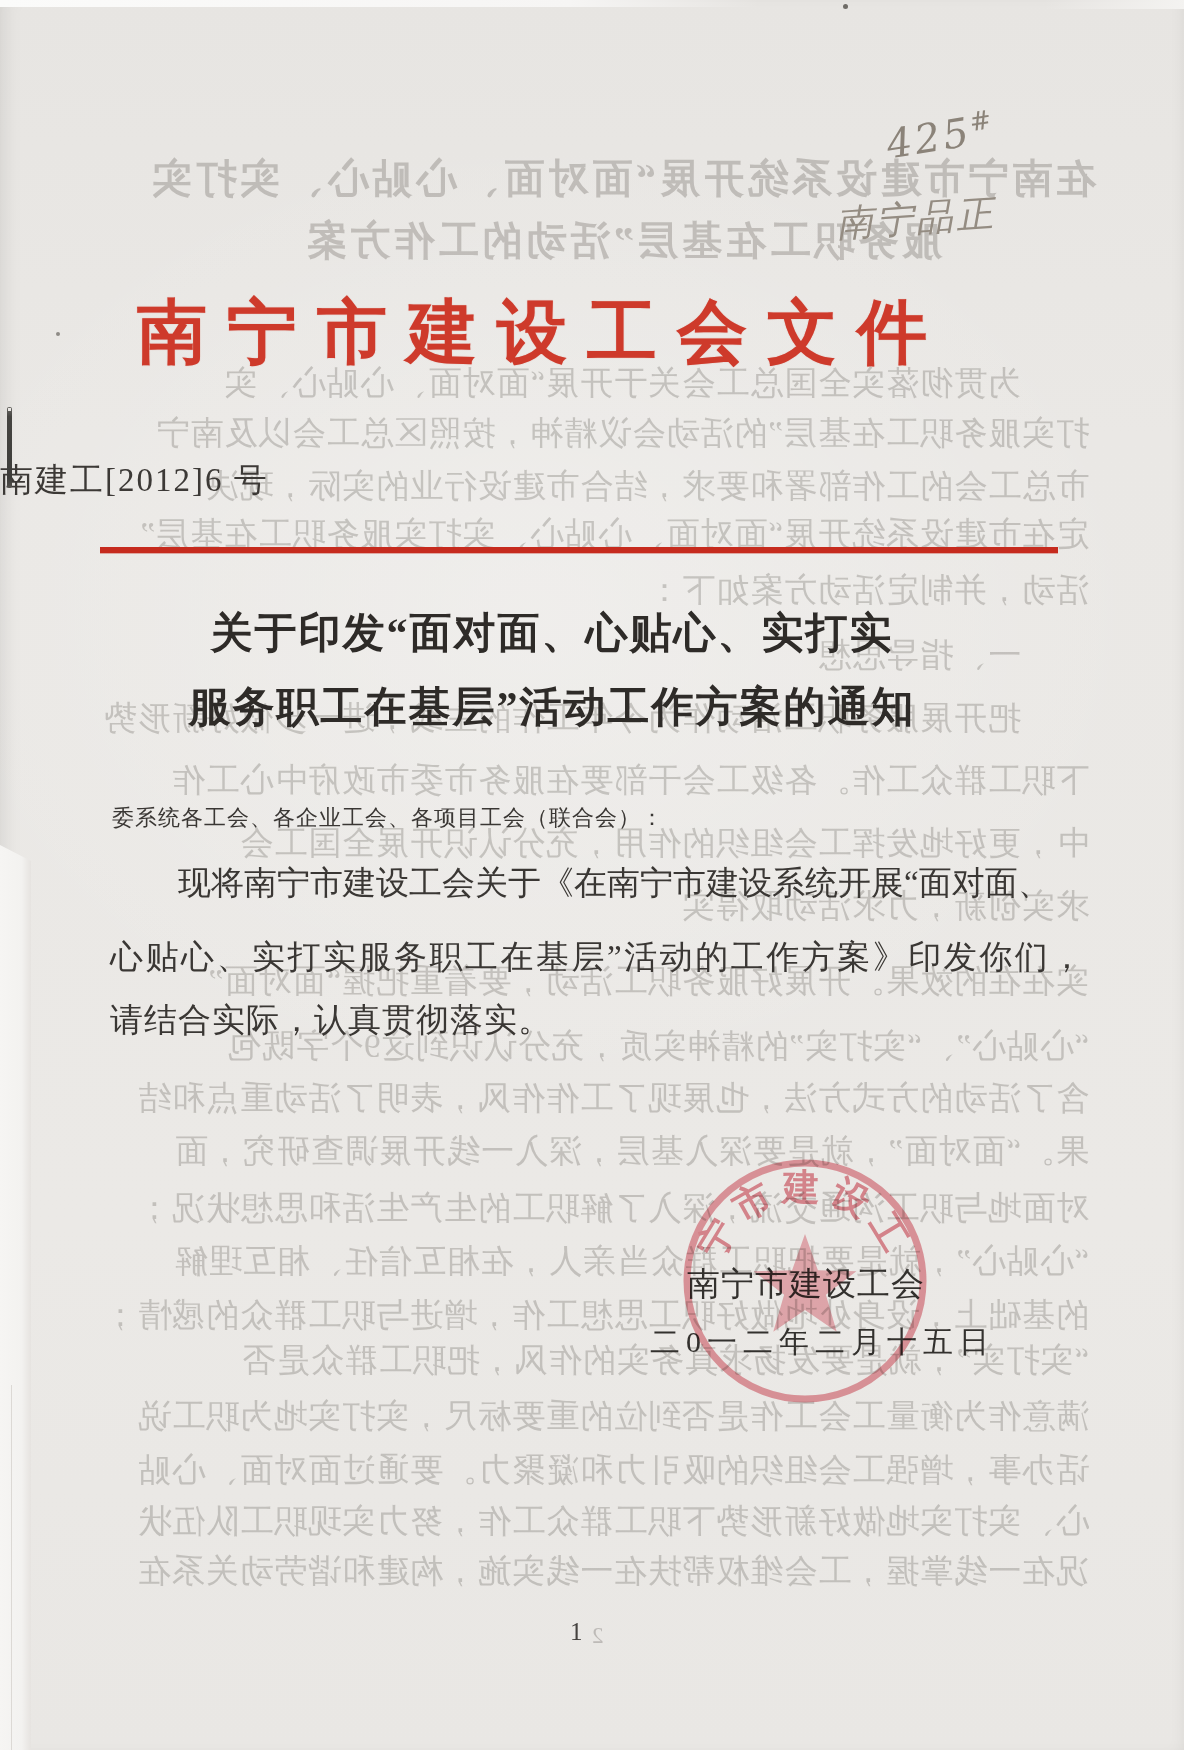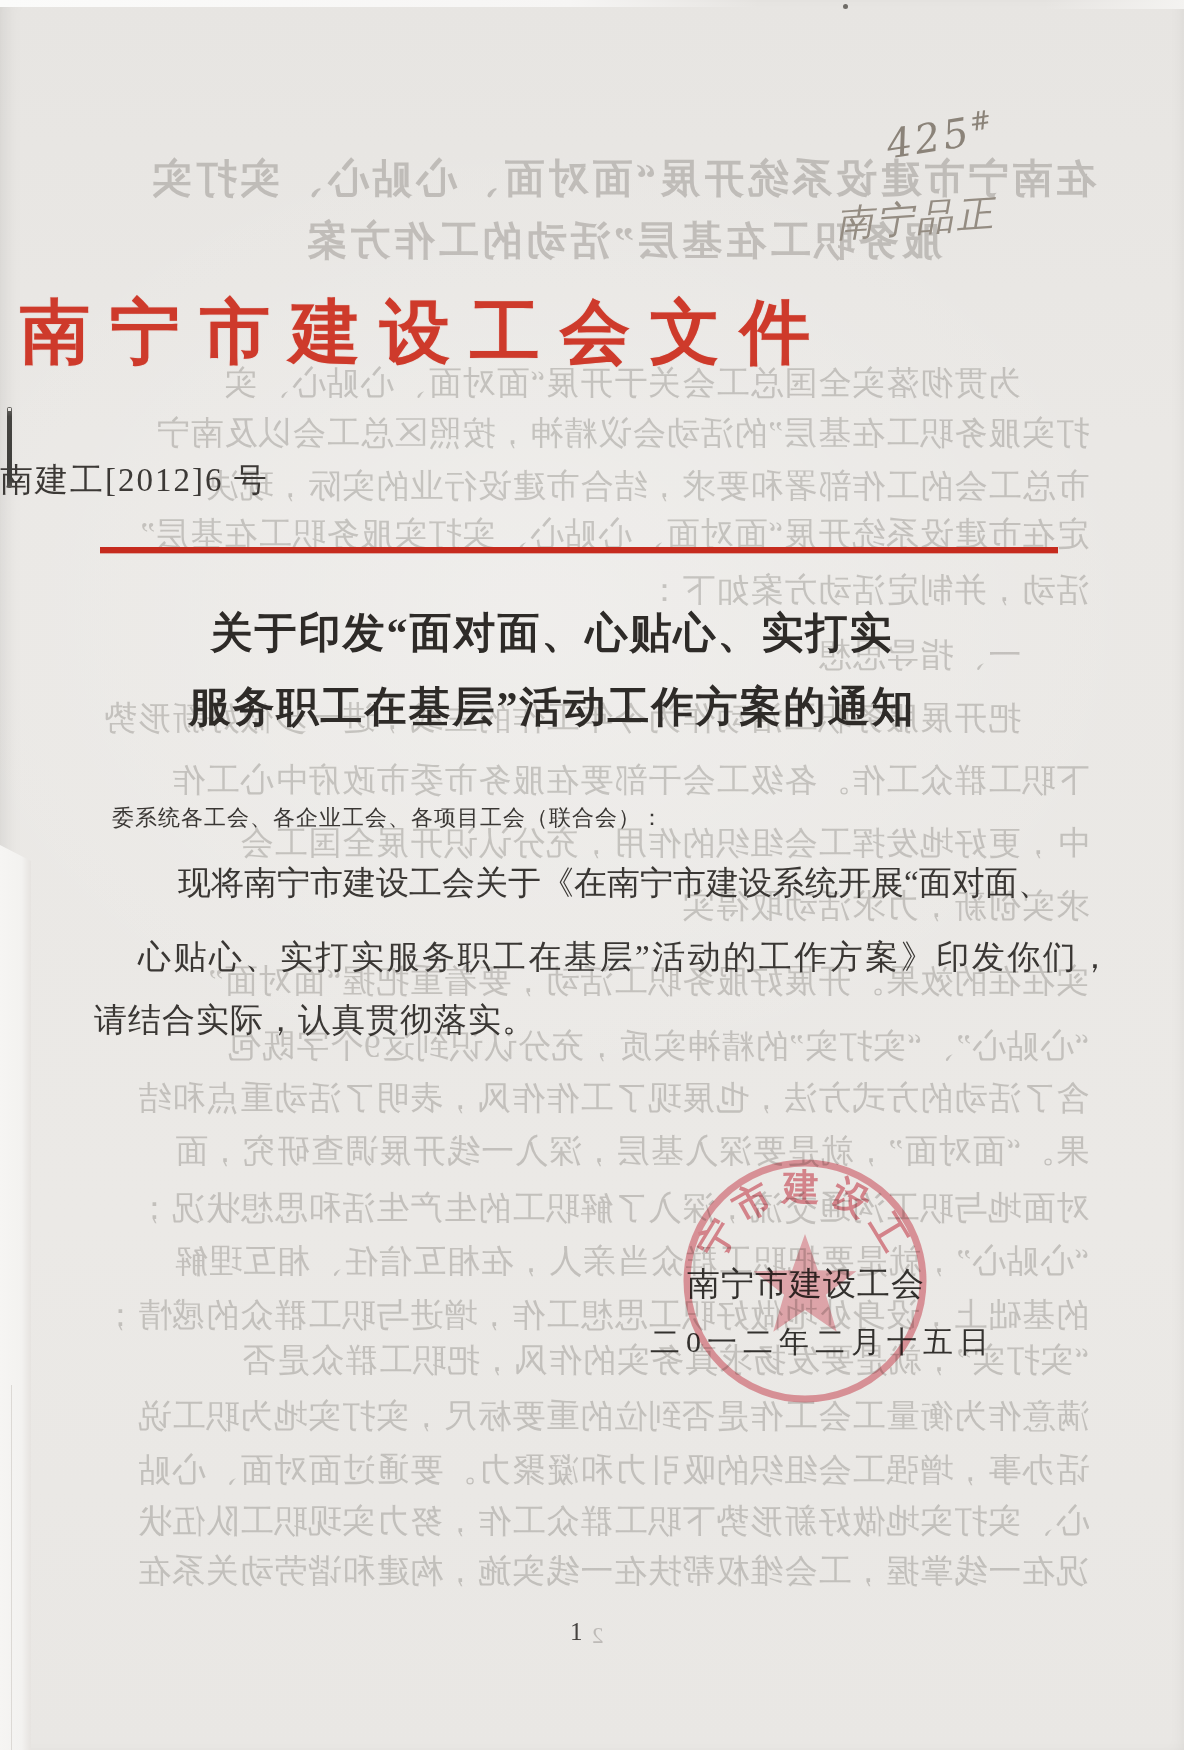--- a/index.html
+++ b/index.html
@@ -24,30 +24,30 @@
   .staple{position:absolute;left:7px;top:407px;width:5px;height:81px;background:linear-gradient(180deg,#6a6965 0%,#454441 12%,#3d3c39 88%,#55534f 100%);border-radius:2px;}
   .staple:before{content:"";position:absolute;left:1px;top:1px;width:3px;height:3px;background:#e8e6e3;}
   
   .corner-strip{position:absolute;left:0;top:845px;width:31px;height:905px;background:linear-gradient(90deg,#f6f5f3 0%,#f3f2f0 70%,#e6e3e0 100%);clip-path:polygon(0 0,100% 16px,100% 100%,0 100%);box-shadow:2px 0 3px rgba(0,0,0,0.10);}
   .strip-line{position:absolute;left:11px;top:1385px;width:1px;height:365px;background:#dcd9d5;}
   
   .bleed-layer{position:absolute;inset:0;transform:scaleX(-1);color:rgba(104,98,94,0.30);pointer-events:none;}
   .bleed-title{position:absolute;left:0;right:60px;text-align:center;font-weight:700;font-size:40px;line-height:1.15;color:rgba(110,102,98,0.33);letter-spacing:4px;}
   .bleed-line{position:absolute;left:95px;right:92px;font-size:33px;line-height:1.1;letter-spacing:1px;white-space:nowrap;overflow:hidden;}
   
-  .org-title{position:absolute;left:0;right:120px;top:286px;text-align:left;font-size:70px;font-weight:700;letter-spacing:20px;padding-left:20px;color:#ce3a2b;text-shadow:0 0 1px rgba(206,58,43,0.45);}
+  .org-title{position:absolute;left:0;right:120px;top:286px;text-align:center;font-size:70px;font-weight:700;letter-spacing:20px;padding-left:20px;color:#ce3a2b;text-shadow:0 0 1px rgba(206,58,43,0.45);}
   .doc-number{position:absolute;left:0;right:80px;top:458px;font-size:33px;color:#3c3936;letter-spacing:2px;}
   .red-rule{position:absolute;left:100px;top:547px;width:958px;height:6px;background:#c62b1e;box-shadow:0 1px 0 rgba(198,43,30,0.35);}
   .notice-title{position:absolute;left:0;right:80px;text-align:center;font-size:42px;font-weight:700;color:#2e2b28;letter-spacing:2px;}
   .nt1{top:605px;} .nt2{top:679px;}
   .addressee{position:absolute;left:112px;top:803px;font-size:22px;color:#3a3734;letter-spacing:1px;}
   .body-line{position:absolute;font-size:33px;color:#3a3734;white-space:nowrap;}
   .bl1{left:178px;top:861px;}
-  .bl2{left:110px;top:935px;letter-spacing:2.5px;margin-left:28px;}
-  .bl3{left:94px;top:998px;letter-spacing:1px;}
+  .bl2{left:110px;top:935px;letter-spacing:2.5px;}
+  .bl3{left:110px;top:998px;letter-spacing:1px;}
   .signature-org{position:absolute;left:687px;top:1262px;font-size:33px;color:#33312e;letter-spacing:1px;}
   .signature-date{position:absolute;left:650px;top:1322px;font-size:30px;color:#33312e;letter-spacing:6px;text-align:center;}
   .page-number{position:absolute;left:570px;top:1618px;font-size:25px;color:#45423f;}
   .page-number-ghost{position:absolute;left:592px;top:1623px;font-size:23px;color:rgba(110,104,100,0.35);transform:scaleX(-1);}
   
   .handwriting{position:absolute;color:#8b8379;font-family:"DejaVu Serif","Liberation Serif",serif;font-style:italic;}
   .hw-id{left:886px;top:112px;font-size:40px;transform:rotate(-9deg);letter-spacing:3px;}
   .hw-id sup{font-size:26px;vertical-align:14px;}
   .hw-note{left:836px;top:194px;font-size:37px;transform:rotate(-4deg);letter-spacing:3px;color:#948c82;}
   

